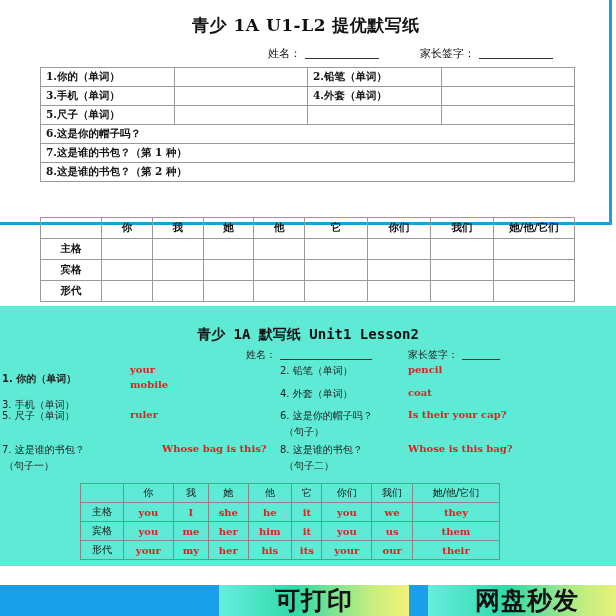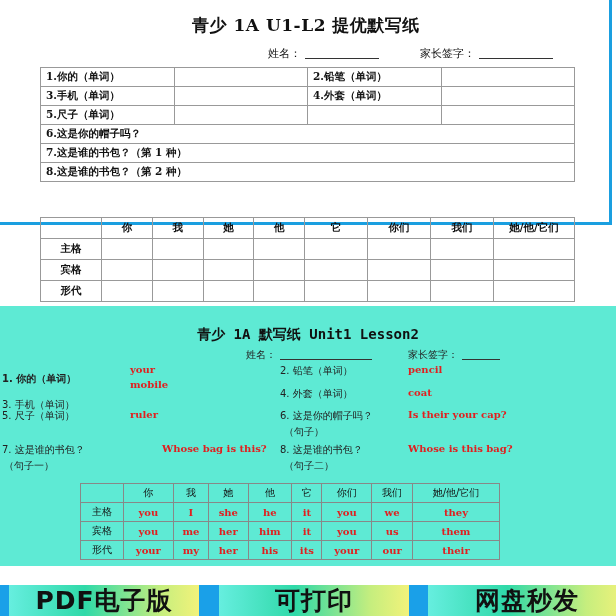--- a/index.html
+++ b/index.html
@@ -200,16 +200,15 @@
       <td class="r">its</td>
       <td class="r">your</td>
       <td class="r">our</td>
       <td class="r">their</td>
     </tr>
   </tbody>
     </table>
 </div>
 
 <div class="banner">
-  <div class="chip" style="left:9px; width:190px;">PDF电子版</div>
   <div class="chip" style="left:219px; width:190px;">可打印</div>
   <div class="chip" style="left:428px; width:198px;">网盘秒发</div>
 </div>
 
 </body></html>

